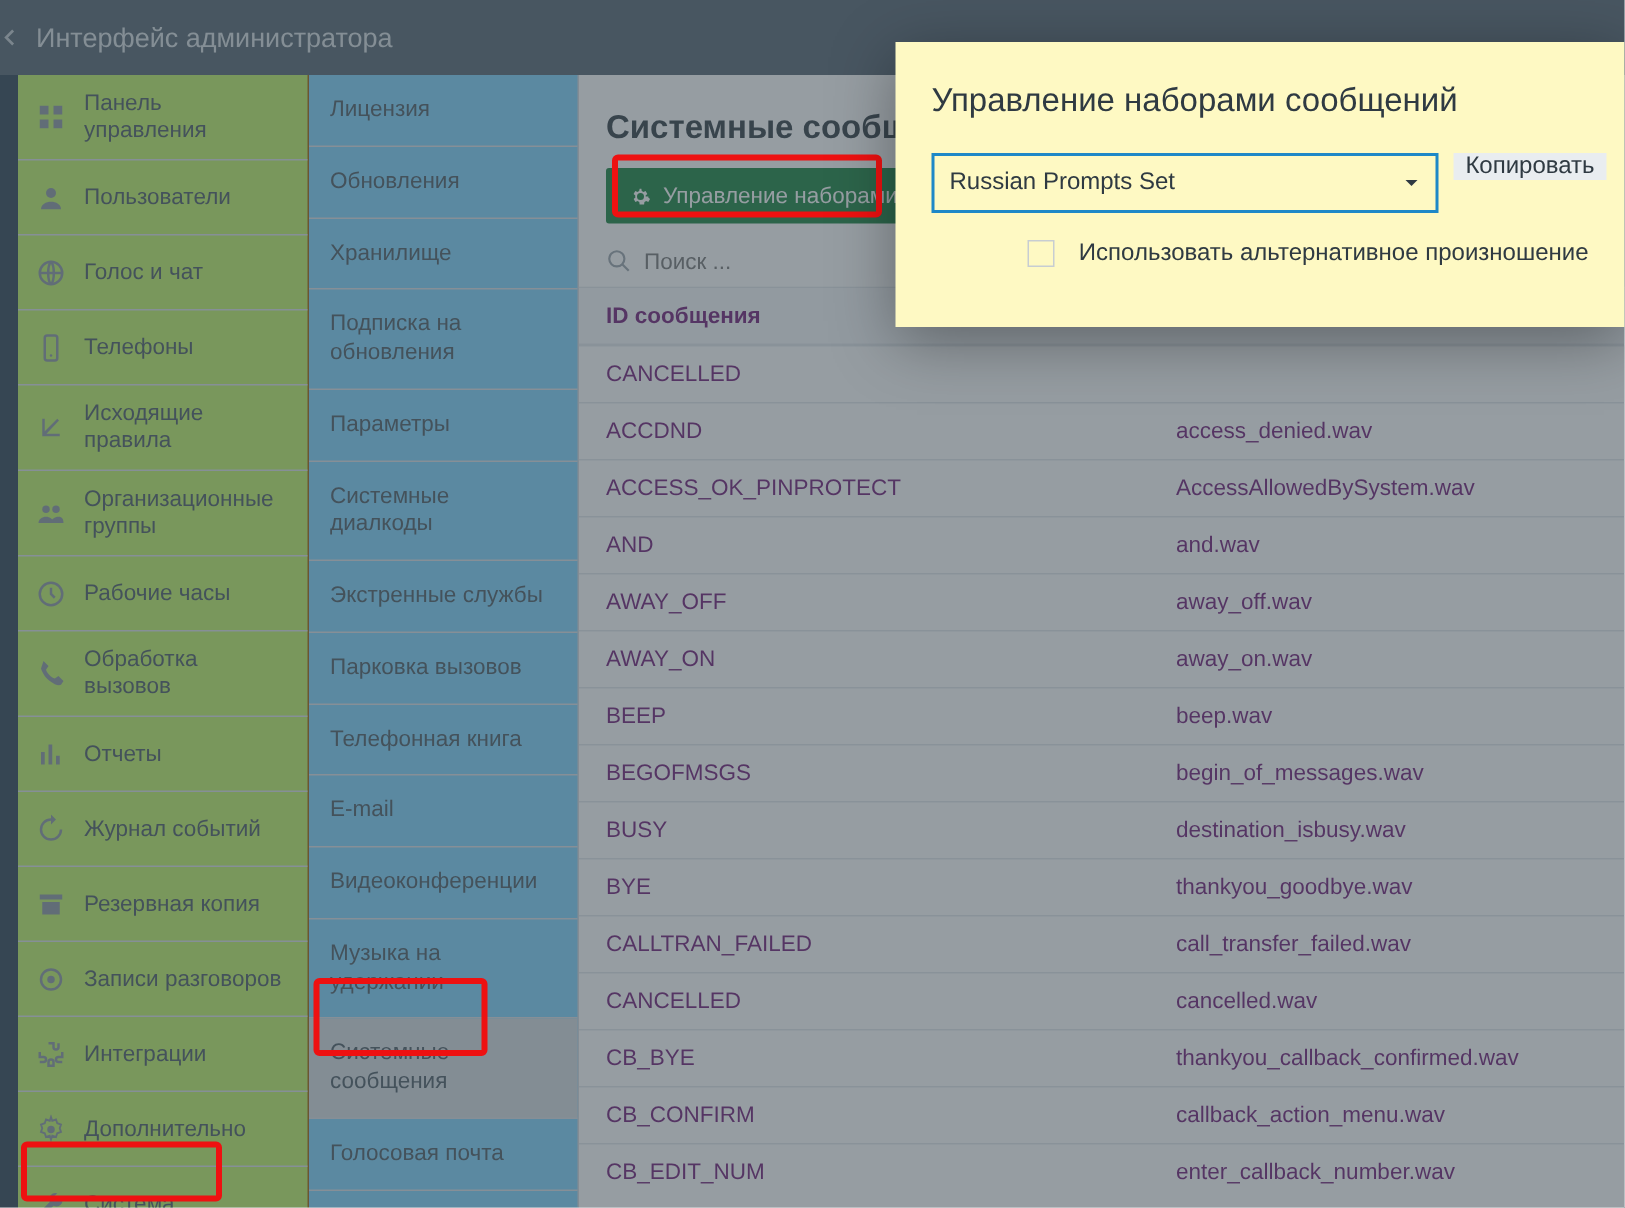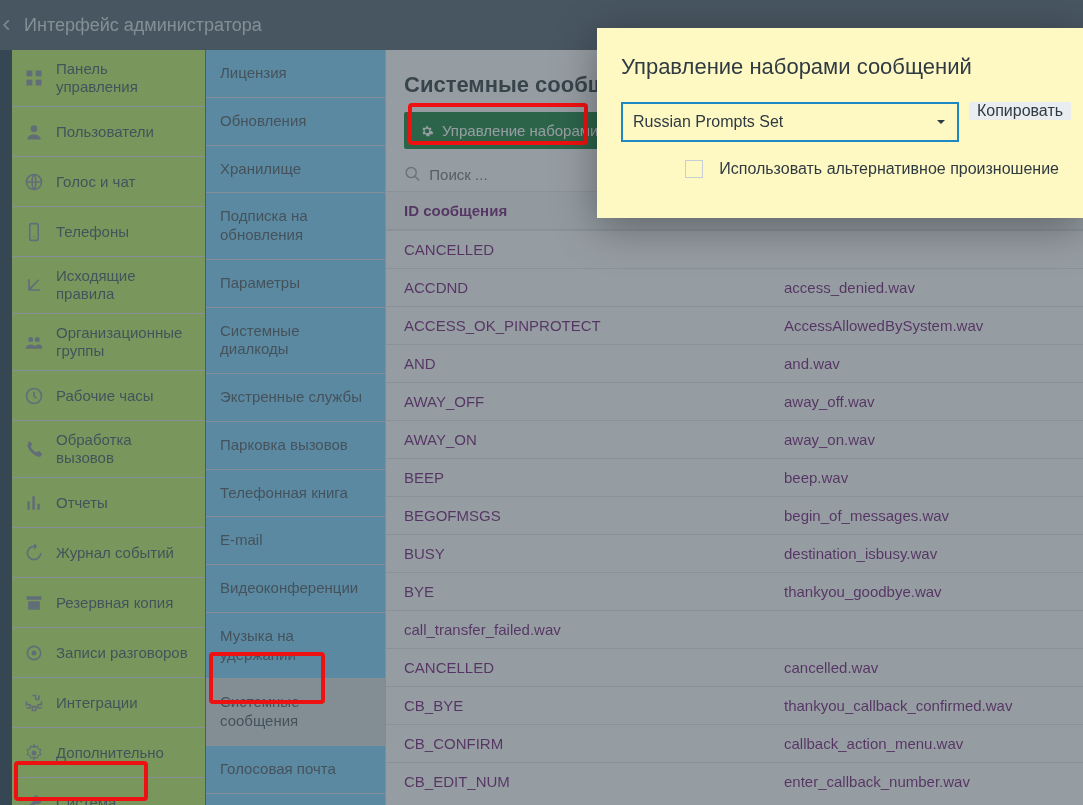--- a/index.html
+++ b/index.html
@@ -245,20 +245,21 @@
           </div>
           <div class="trow">
             <div class="cell c1">BUSY</div>
             <div class="cell c2">destination_isbusy.wav</div>
           </div>
           <div class="trow">
             <div class="cell c1">BYE</div>
             <div class="cell c2">thankyou_goodbye.wav</div>
           </div>
           <div class="trow">
+            <div class="cell c1">CALLTRAN_FAILED</div>
             <div class="cell c2">call_transfer_failed.wav</div>
           </div>
           <div class="trow">
             <div class="cell c1">CANCELLED</div>
             <div class="cell c2">cancelled.wav</div>
           </div>
           <div class="trow">
             <div class="cell c1">CB_BYE</div>
             <div class="cell c2">thankyou_callback_confirmed.wav</div>
           </div>

